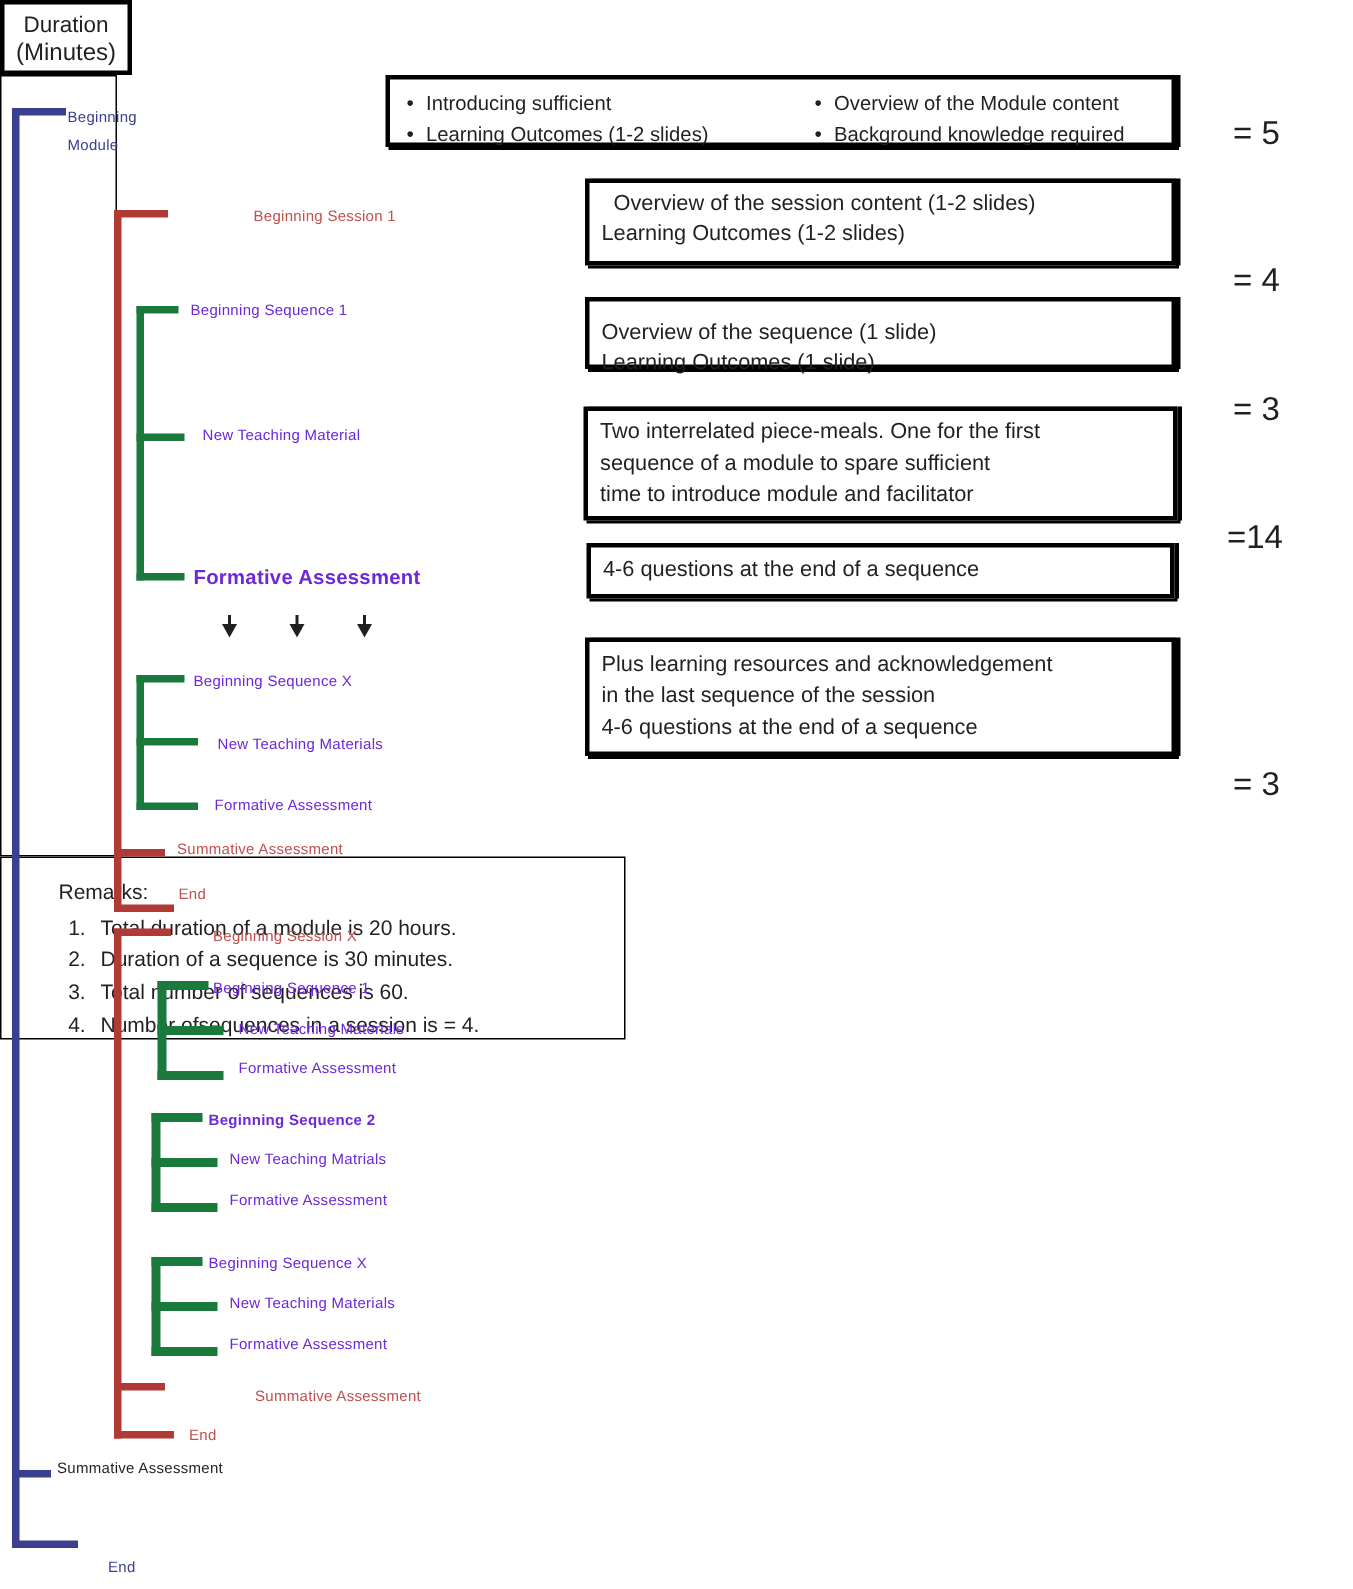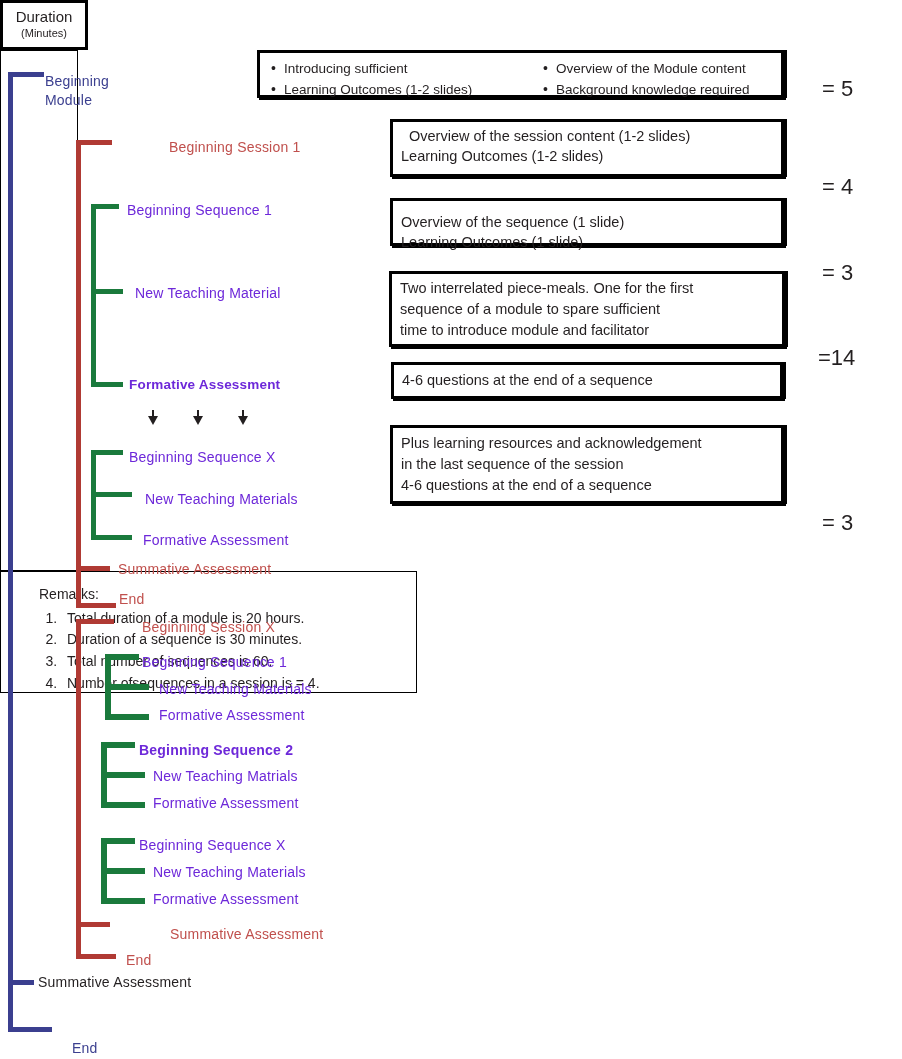--- a/index.html
+++ b/index.html
@@ -6,21 +6,21 @@
   body{width:902px;height:1059px;position:relative;
        font-family:"Liberation Sans","DejaVu Sans",sans-serif;
        color:#231f20;overflow:hidden;}
 
   
   .node{position:absolute;white-space:nowrap;letter-spacing:.2px;}
   .t-blue {color:#3b3f8f;}
   .t-red  {color:#c0504d;}
   .t-green{color:#6d28d9;}
   .t-black{color:#231f20;}
-  .sz16{font-size:14px;text-align:center;}
+  .sz16{font-size:10px;text-align:center;}
   .bold{font-weight:bold;font-size:13.5px;}
 
   
   .bar{position:absolute;}
   .blue {background:#3b3f8f;}
   .red  {background:#a33;background:#b03a34;}
   .green{background:#1a7a3c;}
 
   
   .box{position:absolute;background:#fff;border:1px solid #000;
@@ -33,21 +33,21 @@
   
   .bullets{display:flex;gap:26px;padding:6px 10px;font-size:13.5px;line-height:1.55;}
   .bullets ul{margin:0;padding:0 0 0 14px;list-style:none;}
   .bullets li{position:relative;white-space:nowrap;}
   .bullets li:before{content:"\2022";position:absolute;left:-13px;top:-1px;font-size:14px;}
 
   
   #duration-header{left:803px;top:4px;width:88px;height:50px;
        border:3px solid #000;background:#fff;text-align:center;box-sizing:border-box;}
   #duration-header .dh1{font-size:15px;margin-top:5px;}
-  #duration-header .dh2{font-size:11px;margin-top:2px;}
+  #duration-header .dh2{font-size:16px;margin-top:2px;}
   #duration-col{left:808px;top:60px;width:78px;height:521px;
        border:1px solid #000;background:#fff;box-sizing:border-box;}
   .dur{position:absolute;font-size:22px;color:#231f20;white-space:nowrap;}
 
   
   #remarks{left:452px;top:723px;width:417px;height:122px;border:1px solid #000;
            background:#fff;box-sizing:border-box;}
   #remarks .rem-inner{padding:12px 0 0 38px;font-size:14px;line-height:1.55;}
   #remarks ol{margin:2px 0 0 0;padding-left:22px;}
   #remarks li{padding-left:6px;white-space:nowrap;}

